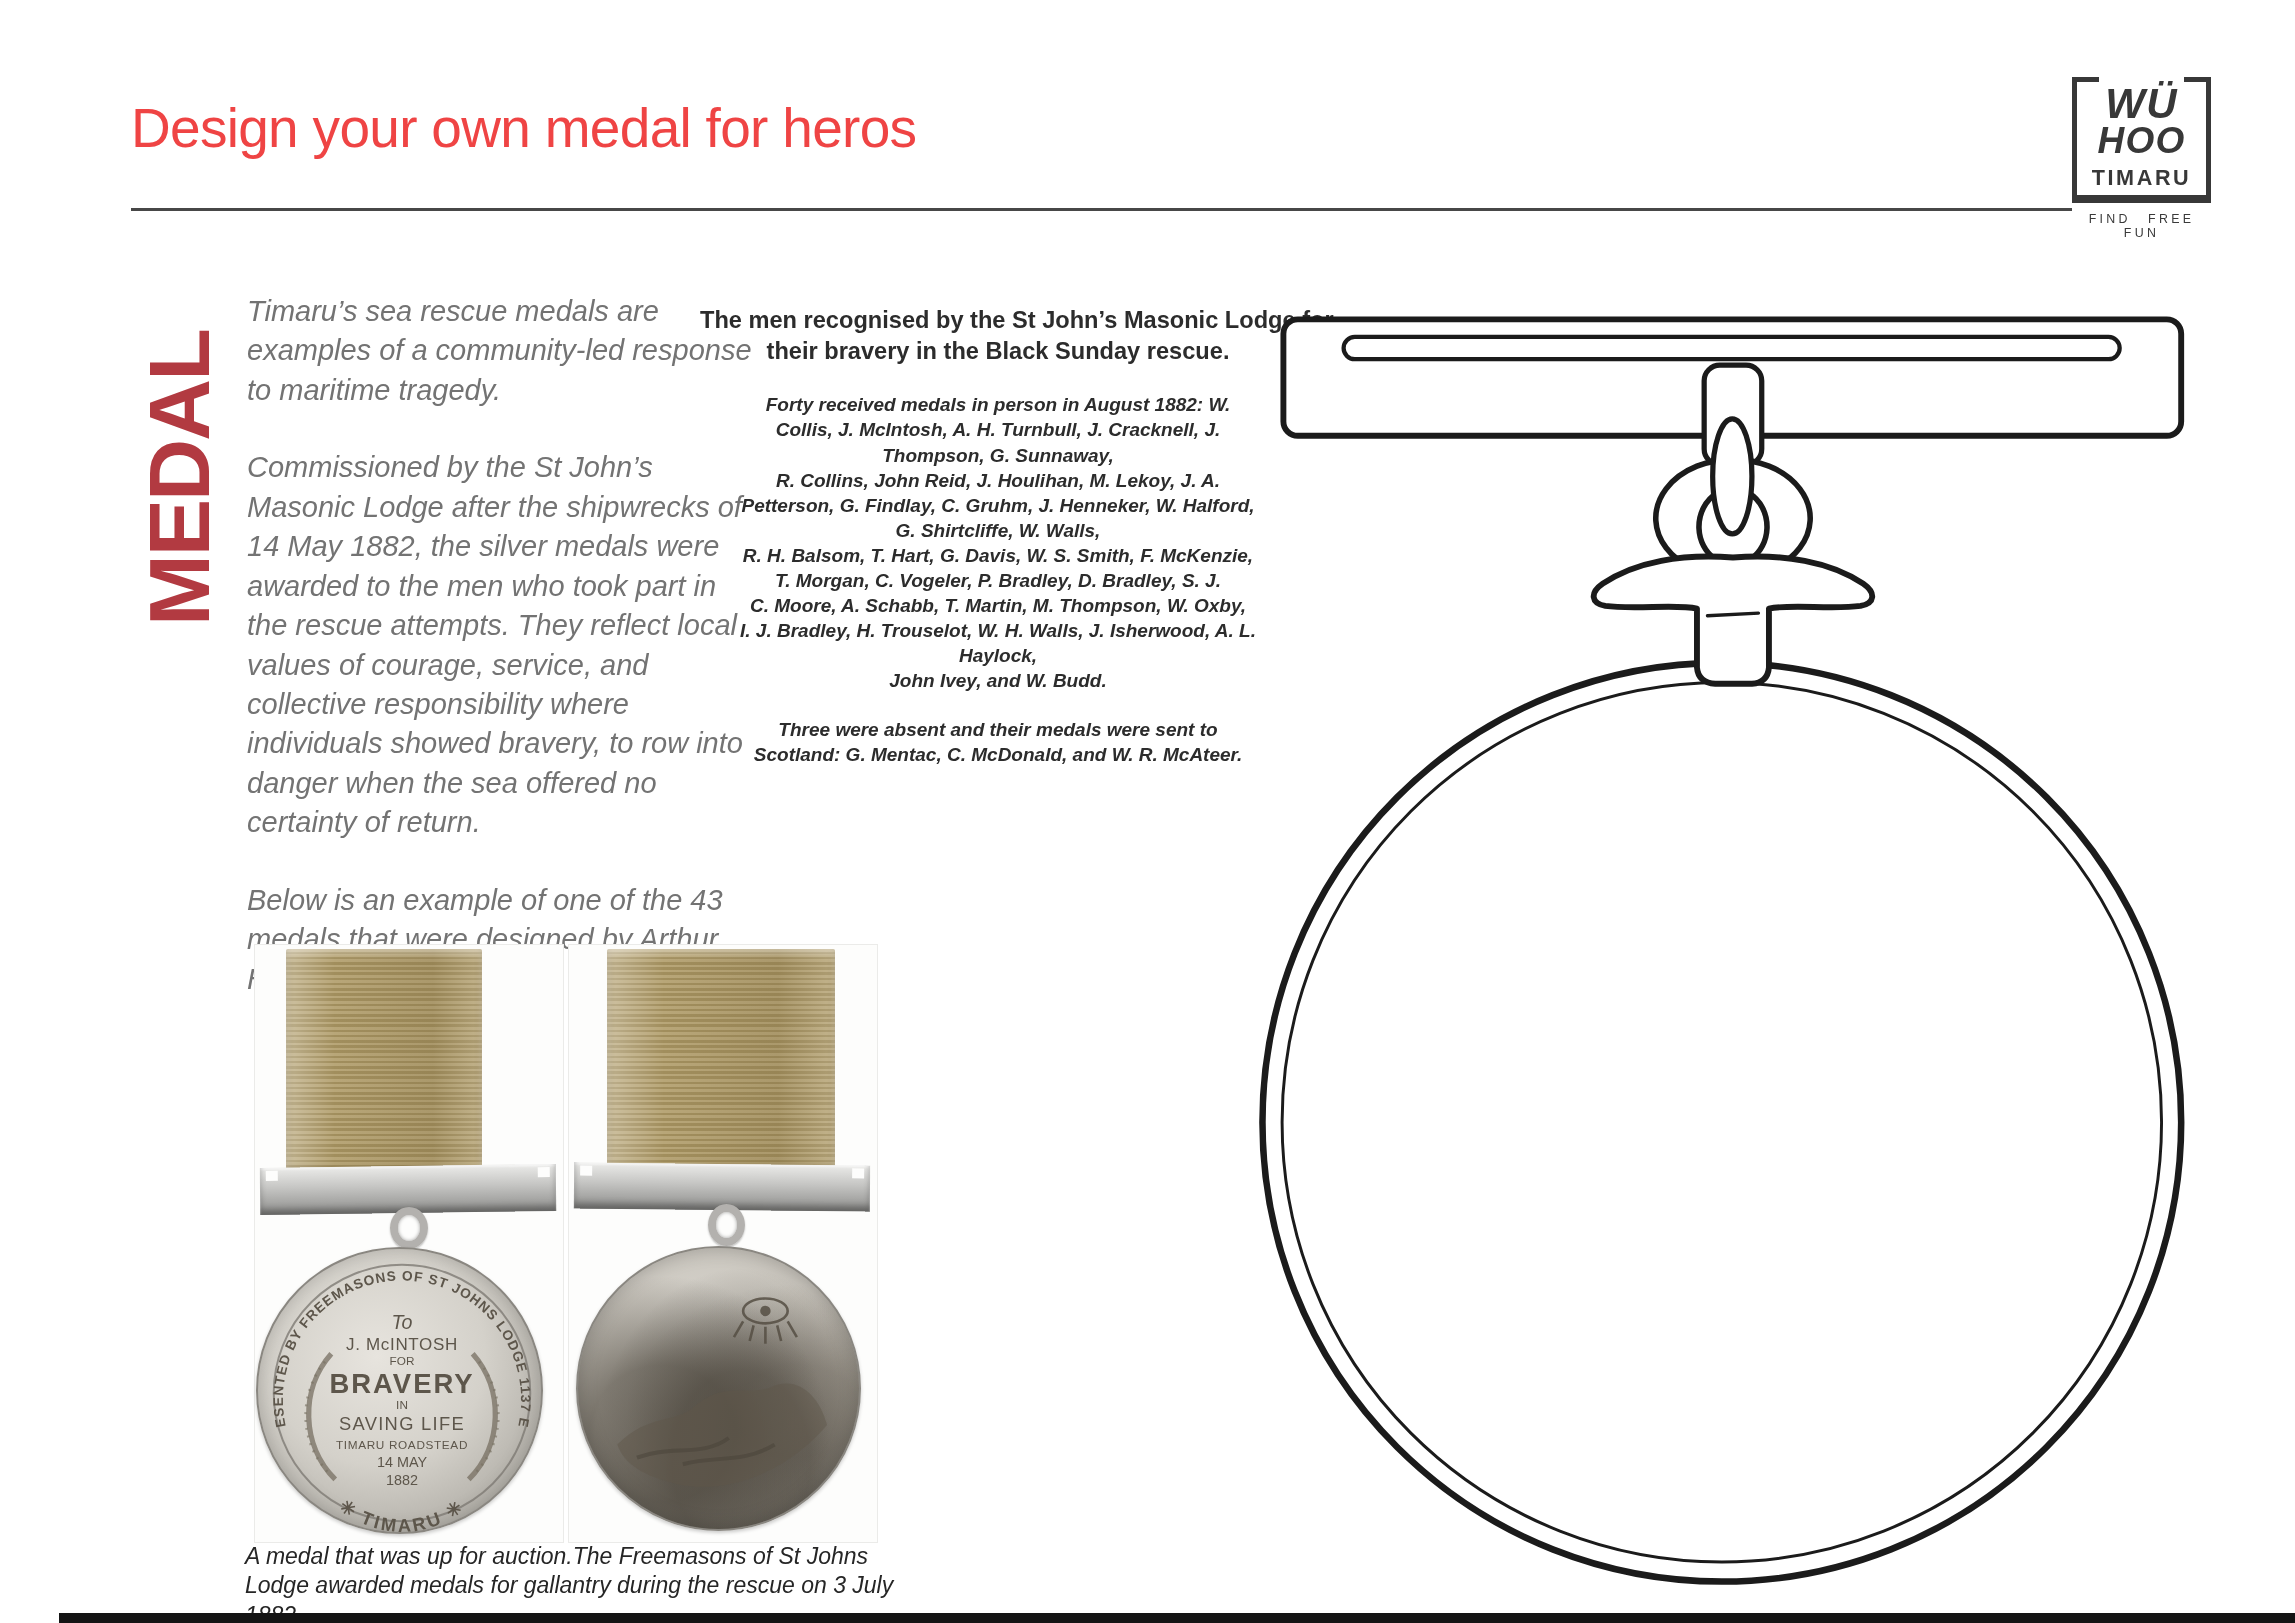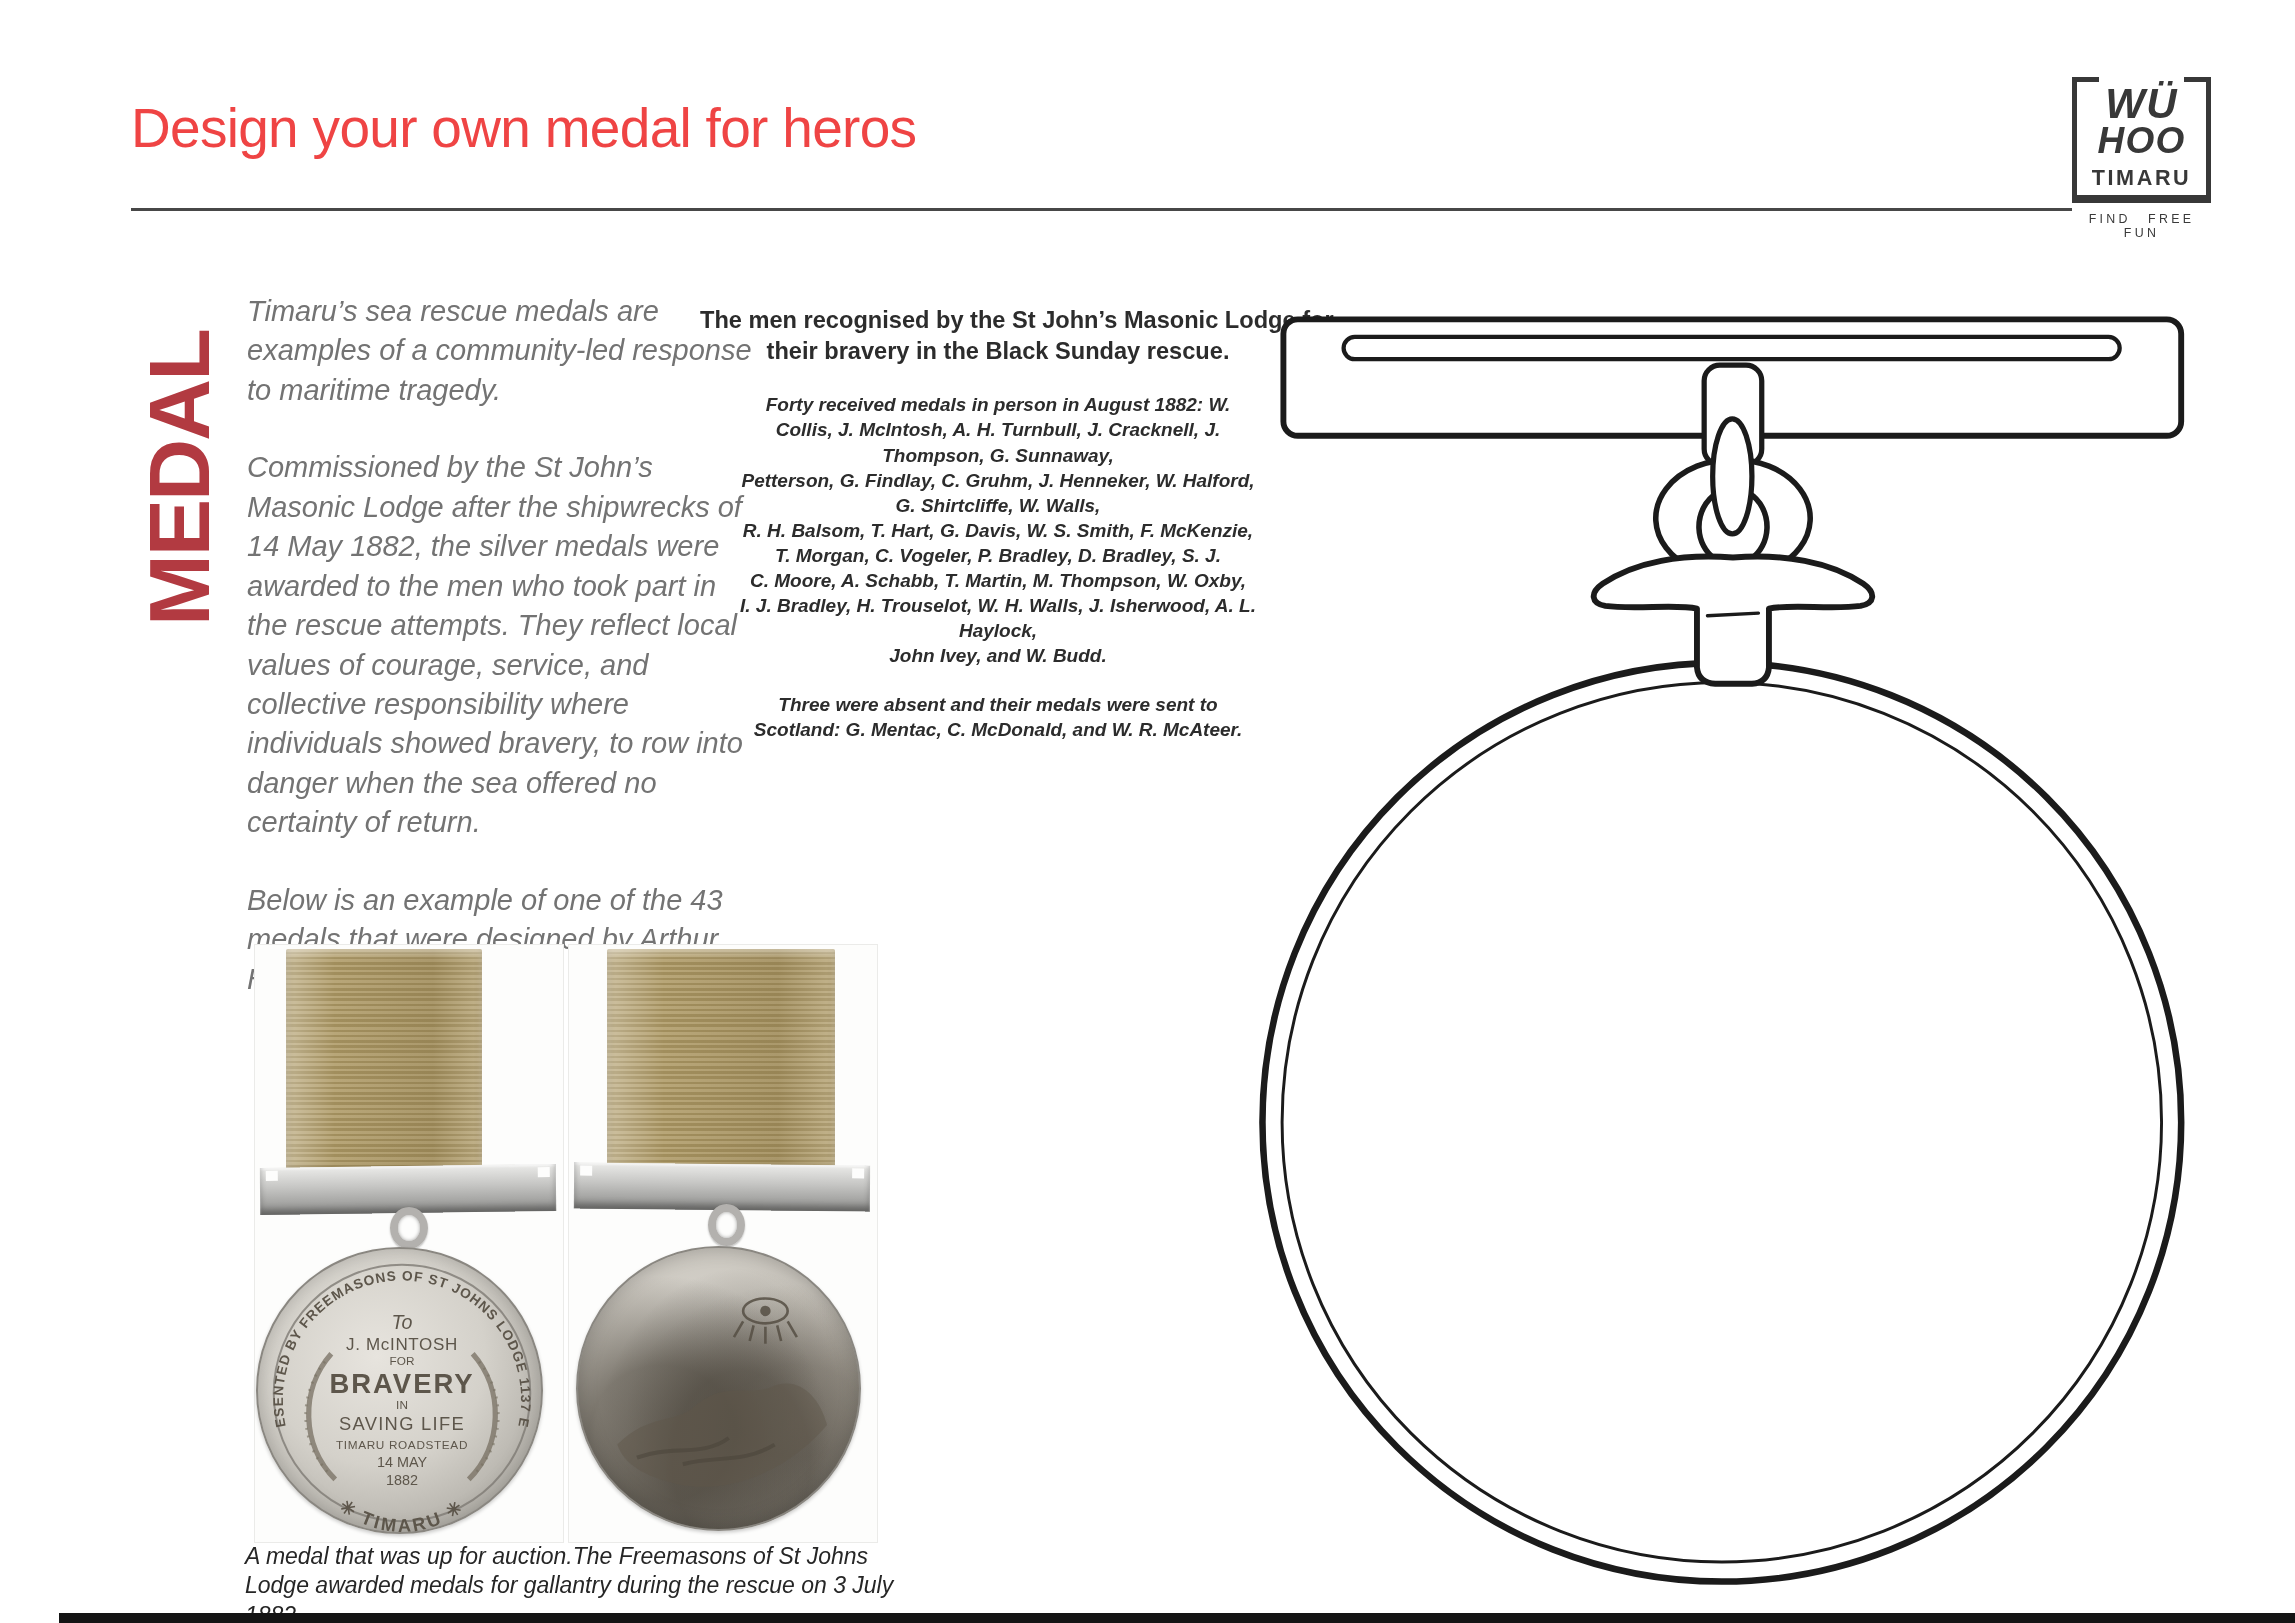--- a/index.html
+++ b/index.html
@@ -121,20 +121,21 @@
   <p>Below is an example of one of the 43 medals that were designed by Arthur Haylock for the heros.</p>
 </div>
 
 <div class="abs honour">
   <div class="hline">The men recognised by the St John’s Masonic Lodge for</div>
   <div class="hline">their bravery in the Black Sunday rescue.</div>
   <div class="gap1"></div>
   <div class="lline">Forty received medals in person in August 1882: W.</div>
   <div class="lline">Collis, J. McIntosh, A. H. Turnbull, J. Cracknell, J.</div>
   <div class="lline">Thompson, G. Sunnaway,</div>
+  <div class="lline">R. Collins, John Reid, J. Houlihan, M. Lekoy, J. A.</div>
   <div class="lline">Petterson, G. Findlay, C. Gruhm, J. Henneker, W. Halford,</div>
   <div class="lline">G. Shirtcliffe, W. Walls,</div>
   <div class="lline">R. H. Balsom, T. Hart, G. Davis, W. S. Smith, F. McKenzie,</div>
   <div class="lline">T. Morgan, C. Vogeler, P. Bradley, D. Bradley, S. J.</div>
   <div class="lline">C. Moore, A. Schabb, T. Martin, M. Thompson, W. Oxby,</div>
   <div class="lline">I. J. Bradley, H. Trouselot, W. H. Walls, J. Isherwood, A. L.</div>
   <div class="lline">Haylock,</div>
   <div class="lline">John Ivey, and W. Budd.</div>
   <div class="gap2"></div>
   <div class="lline">Three were absent and their medals were sent to</div>

